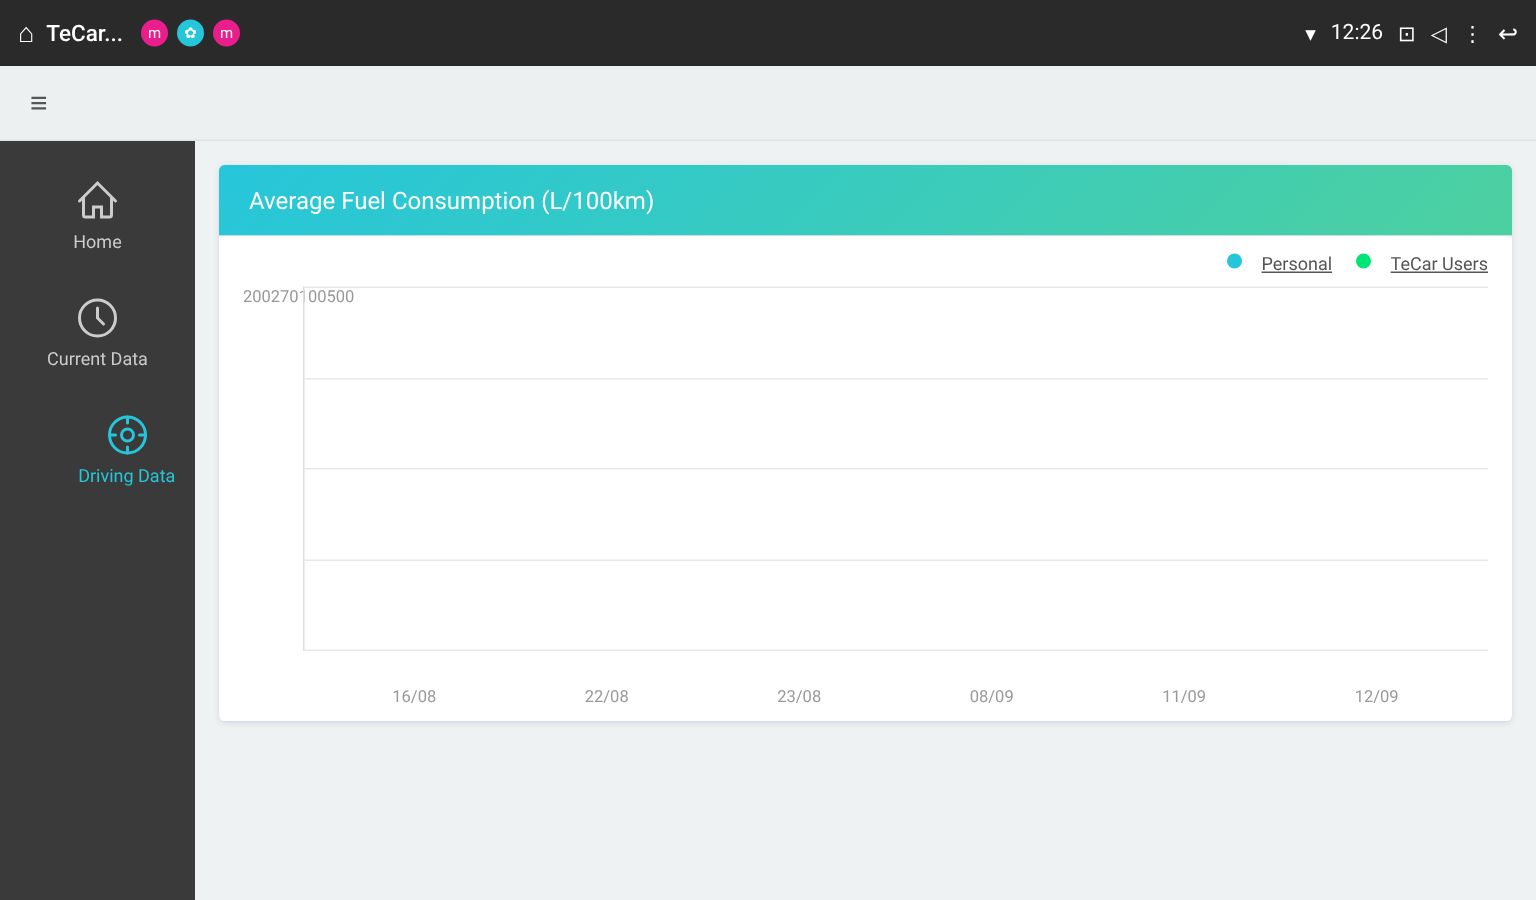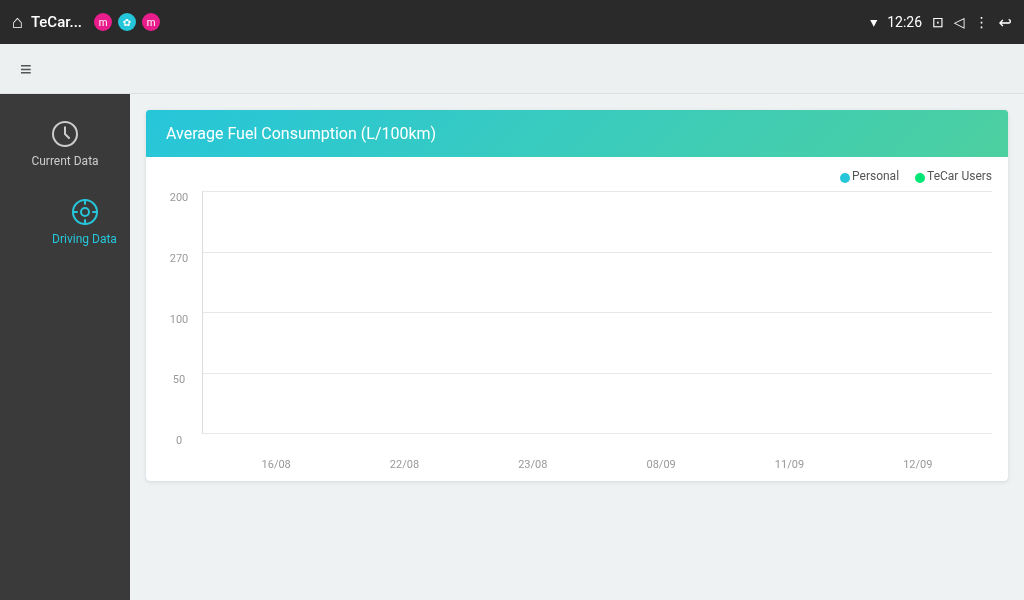--- a/index.html
+++ b/index.html
@@ -132,46 +132,46 @@
     .chart-legend {
       display: flex;
       justify-content: flex-end;
       gap: 16px;
       margin-bottom: 8px;
       font-size: 12px;
       color: #555;
     }
     .legend-item {
       display: flex;
-      align-items: flex-end;
-      gap: 2px;
+      align-items: flex-start;
+      gap: 13px;
+      text-decoration: underline;
     }
     .legend-dot {
       width: 10px; height: 10px;
       border-radius: 50%;
     }
 
     
     .bar-chart-container {
       display: flex;
       gap: 0;
       height: 280px;
       position: relative;
     }
     .y-axis {
       width: 40px;
       display: flex;
-      flex-direction: column;
+      flex-direction: row;
       justify-content: space-between;
       padding-bottom: 24px;
       font-size: 11px;
       color: #999;
       text-align: right;
       padding-right: 6px;
-      align-items: center;
     }
     .chart-plot {
       flex: 1;
       display: flex;
       flex-direction: column;
     }
     .grid-lines {
       flex: 1;
       display: flex;
       flex-direction: column;
@@ -240,20 +240,27 @@
 
 <div class="nav-bar">
   <span class="hamburger">≡</span>
 </div>
 
 <div class="main-layout">
 
   <div class="sidebar">
     <div class="sidebar-item">
       <svg viewBox="0 0 24 24" fill="none" stroke="#ccc" stroke-width="1.5">
+        <path d="M3 12L12 3l9 9" stroke-linecap="round"></path>
+        <path d="M5 10v9a1 1 0 001 1h4v-5h4v5h4a1 1 0 001-1v-9"></path>
+      </svg>
+      <span>Home</span>
+    </div>
+    <div class="sidebar-item">
+      <svg viewBox="0 0 24 24" fill="none" stroke="#ccc" stroke-width="1.5">
         <circle cx="12" cy="12" r="9"></circle>
         <path d="M12 7v5l3 3" stroke-linecap="round"></path>
       </svg>
       <span style="text-align:left;">Current Data</span>
     </div>
     <div class="sidebar-item active">
       <svg viewBox="0 0 24 24" fill="none" stroke="#26c6da" stroke-width="1.5">
         <circle cx="12" cy="12" r="9"></circle>
         <circle cx="12" cy="12" r="3"></circle>
         <path d="M12 3v3M12 18v3M3 12h3M18 12h3" stroke-linecap="round"></path>

